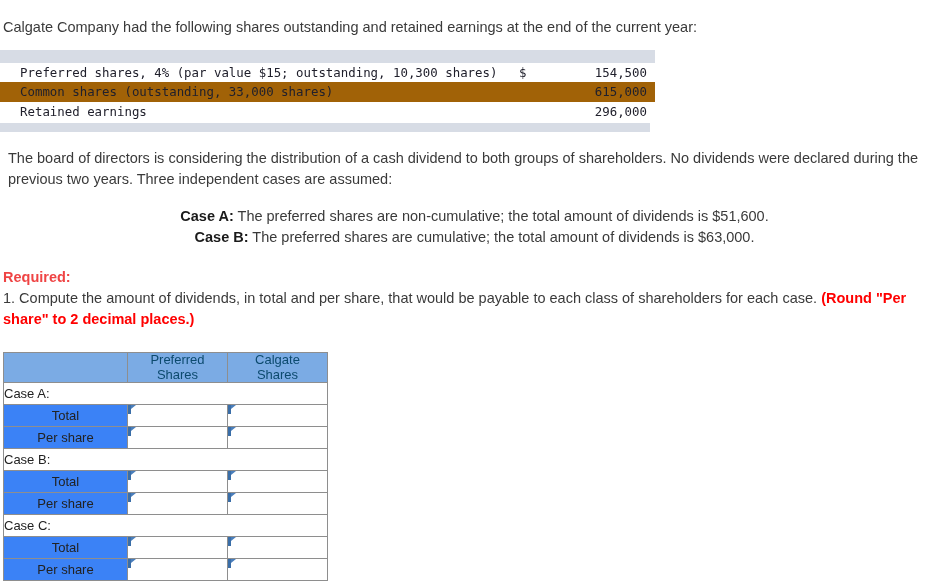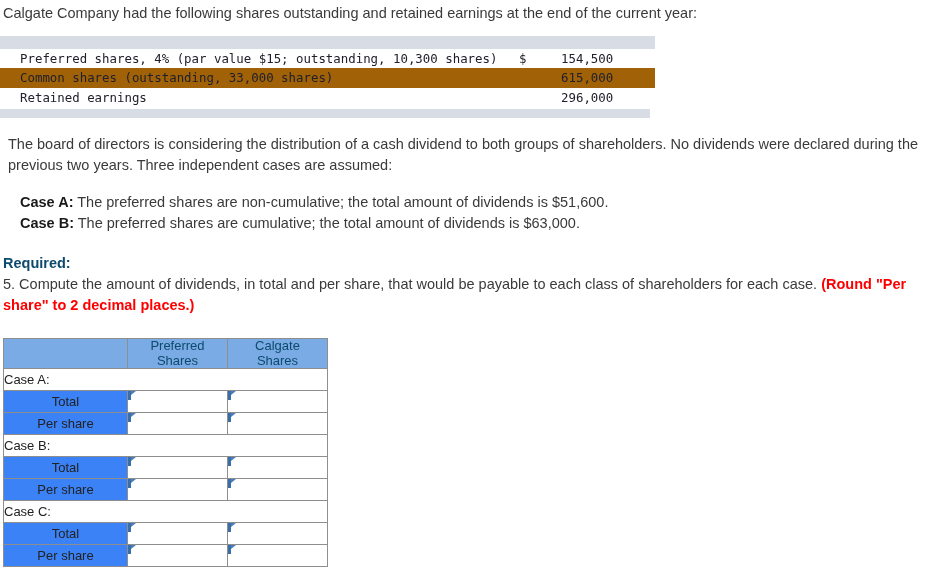--- a/index.html
+++ b/index.html
@@ -14,21 +14,21 @@
     color: #333333;
     overflow: hidden;
     position: relative;
   }
 
   
   .intro {
     font-size: 14.5px;
     line-height: 1.35;
     color: #3a3a3a;
-    padding: 4px 0 0 3px;
+    padding: 18px 0 0 3px;
   }
 
   
   .fin-block {
     margin-top: 12px;
     width: 655px;
   }
   .fin-band-top {
     height: 13px;
     background: #d7dce5;
@@ -54,51 +54,53 @@
   }
   .fin-table tr.odd { background: #ffffff; }
   .fin-table tr.even { background: #a16207; }
   .fin-label { padding-left: 20px !important; }
   .fin-cur {
     width: 26px;
     text-align: left;
     padding-left: 8px !important;
   }
   .fin-amt {
+    text-align: right;
     width: 86px;
     padding-right: 8px !important;
   }
 
   
   .para {
     font-size: 14.5px;
     line-height: 1.42;
     color: #3a3a3a;
     margin-top: 16px;
     padding-left: 8px;
     width: 938px;
   }
   .cases {
     margin-top: 16px;
-    padding-left: 20px;
+    padding-left: 3px;
     font-size: 14.5px;
     line-height: 1.5;
     color: #3a3a3a;
+    text-align: center;
   }
   .cases b { color: #1a1a1a; }
 
   .required {
     margin-top: 18px;
     padding-left: 3px;
     font-size: 14.5px;
     line-height: 1.45;
     color: #3a3a3a;
     width: 940px;
   }
-  .required .req-head { font-weight: bold; color: #0c4a6e; }
+  .required .req-head { font-weight: bold; color: #ef4444; }
   .req-red { color: #ff0000; font-weight: bold; }
 
   
   .ans-wrap { margin-top: 22px; padding-left: 3px; }
   table.ans {
     border-collapse: collapse;
     width: 324px;
     table-layout: fixed;
     font-size: 13px;
     color: #222222;
@@ -211,21 +213,21 @@
 
   <div class="para">The board of directors is considering the distribution of a cash dividend to both groups of shareholders. No dividends were declared during the previous two years. Three independent cases are assumed:</div>
 
   <div class="cases">
     <div><b>Case A:</b><span> The preferred shares are non-cumulative; the total amount of dividends is $51,600.</span></div>
     <div><b>Case B:</b><span> The preferred shares are cumulative; the total amount of dividends is $63,000.</span></div>
   </div>
 
   <div class="required">
     <div class="req-head">Required:</div>
-    <div><span>5. Compute the amount of dividends, in total and per share, that would be payable to each class of shareholders for each case. </span><span class="req-red">(Round "Per share" to 2 decimal places.)</span></div>
+    <div><span>1. Compute the amount of dividends, in total and per share, that would be payable to each class of shareholders for each case. </span><span class="req-red">(Round "Per share" to 2 decimal places.)</span></div>
   </div>
 
   <div class="ans-wrap">
     <table class="ans">
       <colgroup>
         <col class="col-label">
           <col class="col-pref">
           <col class="col-com">
       </colgroup>
       <thead>

